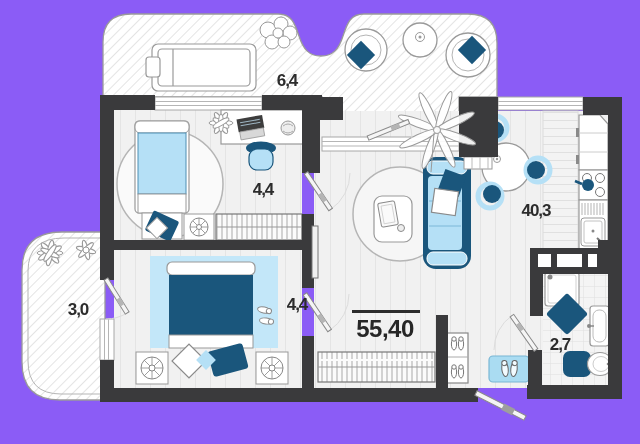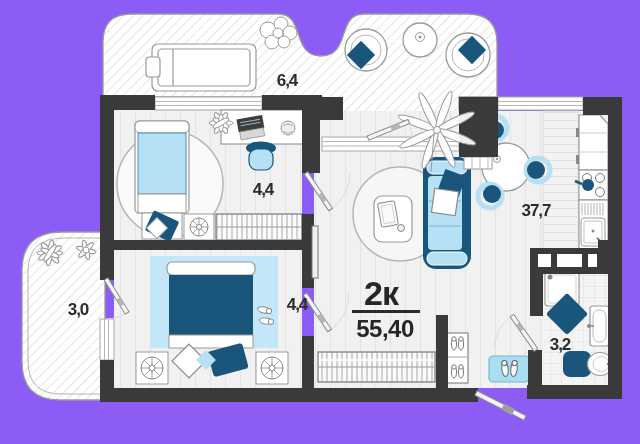--- a/index.html
+++ b/index.html
@@ -459,20 +459,19 @@
     <g transform="translate(476,393) rotate(27)">
       <rect x="0" y="-2.5" width="55" height="5" fill="#f5f5f5" stroke="#8a8a8a" stroke-width="1"></rect>
       <rect x="30" y="-3.5" width="12" height="7" fill="#9e9e9e"></rect>
     </g>
   </g>
 </svg>
 
 <div class="area-label" style="left:287px;top:81px">6,4</div>
 <div class="area-label" style="left:263px;top:190px">4,4</div>
 <div class="area-label" style="left:297px;top:305px">4,4</div>
-<div class="area-label" style="left:536px;top:211px">37,7</div>
-<div class="area-label" style="left:560px;top:345px">3,2</div>
+<div class="area-label" style="left:536px;top:211px">40,3</div>
+<div class="area-label" style="left:560px;top:345px">2,7</div>
 <div class="area-label" style="left:78px;top:310px">3,0</div>
 
-<div class="plan-title" style="left:381px;top:293px">2к</div>
 <div class="title-divider" style="left:352px;top:310px;width:68px;height:3px"></div>
 <div class="plan-total" style="left:385px;top:329px">55,40</div>
 </div>
 
 </body></html>

